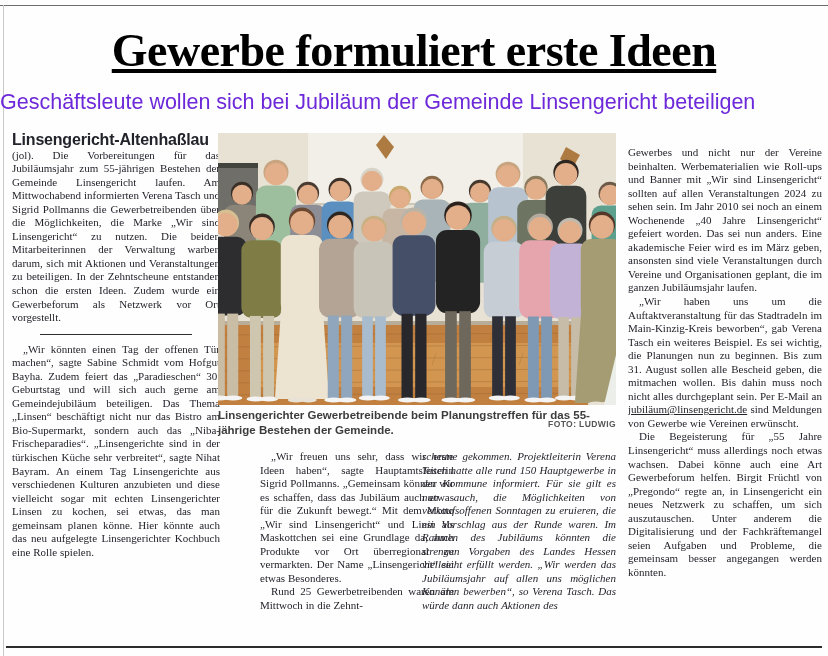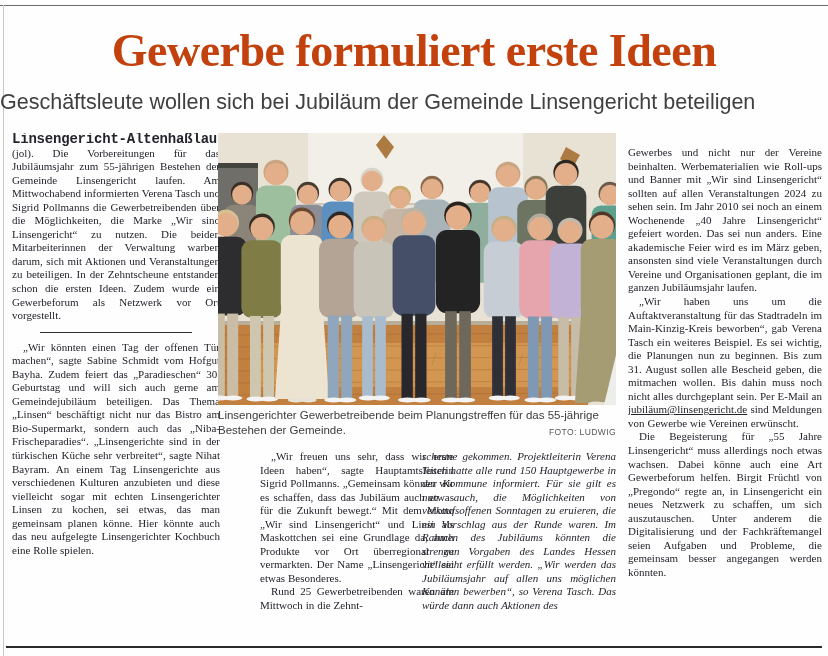--- a/index.html
+++ b/index.html
@@ -3,40 +3,40 @@
 <meta charset="utf-8">
 <style>
   html,body{margin:0;padding:0;background:#fff;}
   .sheet{position:relative;width:828px;height:656px;background:#fefefe;overflow:hidden;
          font-family:"Liberation Serif",serif;color:#23232c;}
   .rule-top{position:absolute;left:0;top:5px;width:828px;height:1px;background:#6d6d6d;}
   .hairline-left{position:absolute;left:3px;top:5px;bottom:0;width:1px;background:#c9c9c9;}
   .rule-bottom{position:absolute;left:6px;top:646px;width:816px;height:2px;background:#2b2b2b;}
   .headline{position:absolute;left:0;top:24px;width:828px;margin:0;text-align:center;
             font-family:"Liberation Serif",serif;font-weight:700;font-size:46px;
-            letter-spacing:-0.5px;color:#c2410c;white-space:nowrap;}
+            letter-spacing:-0.5px;color:#000000;white-space:nowrap;text-decoration:underline;}
   .subhead{position:absolute;left:0;top:90px;width:680px;margin:0;text-align:center;
            font-family:"Liberation Sans",sans-serif;font-weight:400;font-size:21.5px;
-           color:#404040;white-space:nowrap;}
+           color:#6d28d9;white-space:nowrap;}
   .col{position:absolute;text-align:justify;font-size:11px;line-height:13.55px;overflow:hidden;
        hyphens:auto;-webkit-hyphens:auto;word-spacing:0.2px;}
   .col p{margin:0;}
   .col1{left:12px;top:133px;width:208px;height:513px;}
   .col2{left:218px;top:450px;width:194px;height:196px;margin-left:42px;}
   .col3{left:422px;top:450px;width:194px;height:196px;font-style:italic;}
   .col4{left:628px;top:146px;width:194px;height:513px;}
   .ind{text-indent:11px;}
-  .lead-in{font-family:Liberation Mono, monospace;font-weight:700;font-size:14px;letter-spacing:-0.2px;}
+  .lead-in{font-family:Liberation Sans, sans-serif;font-weight:700;font-size:16px;letter-spacing:-0.2px;}
   .divider{width:152px;height:1px;background:#2e2e2e;margin:9px auto 8px auto;}
   .email{text-decoration:underline;}
   .photo{position:absolute;left:218px;top:133px;width:398px;height:272px;margin:0;background:#e8e2d4;}
   .photo svg{display:block;}
   .caption{position:absolute;left:218px;top:408px;width:398px;height:34px;
-           font-family:"Liberation Sans",sans-serif;font-size:11.5px;line-height:15px;color:#3c3c3c;}
-  .credit{position:absolute;right:0;bottom:2px;font-size:8.5px;letter-spacing:.4px;color:#565656;}
+           font-family:"Liberation Sans",sans-serif;font-size:11.5px;line-height:15px;color:#3c3c3c;font-weight:bold;}
+  .credit{position:absolute;right:0;bottom:10px;font-size:8.5px;letter-spacing:.4px;color:#565656;}
 </style>
 </head>
 <body>
 
 <div class="sheet">
   <div class="rule-top"></div>
   <div class="hairline-left"></div>
 
   <h1 class="headline">Gewerbe formuliert erste Ideen</h1>
   <h2 class="subhead">Geschäftsleute wollen sich bei Jubiläum der Gemeinde Linsengericht beteiligen</h2>

